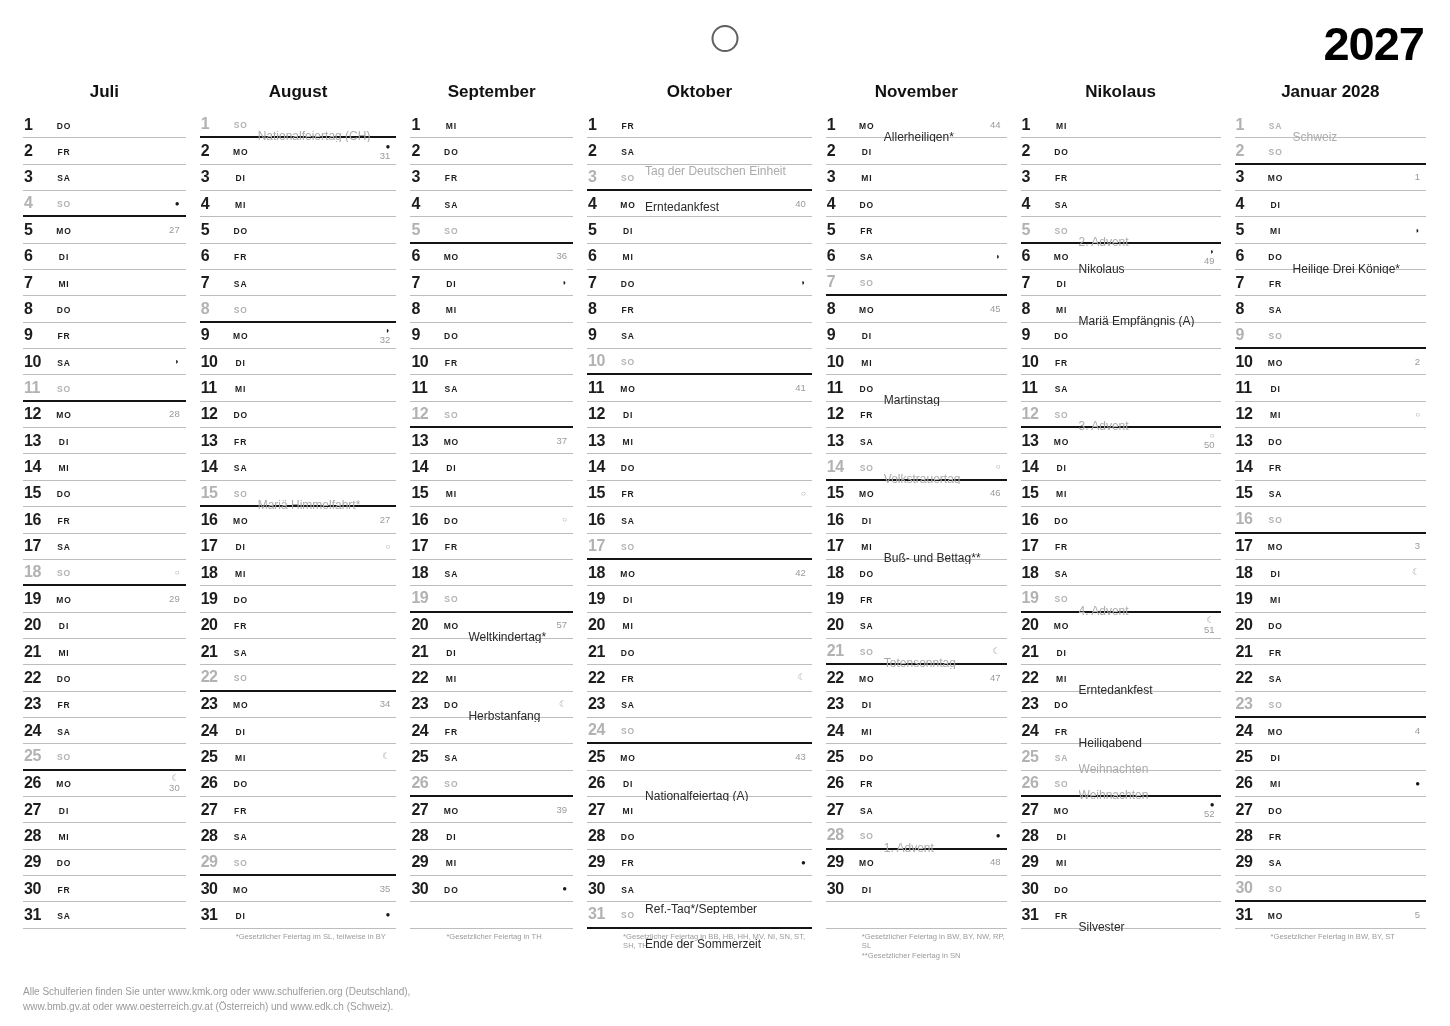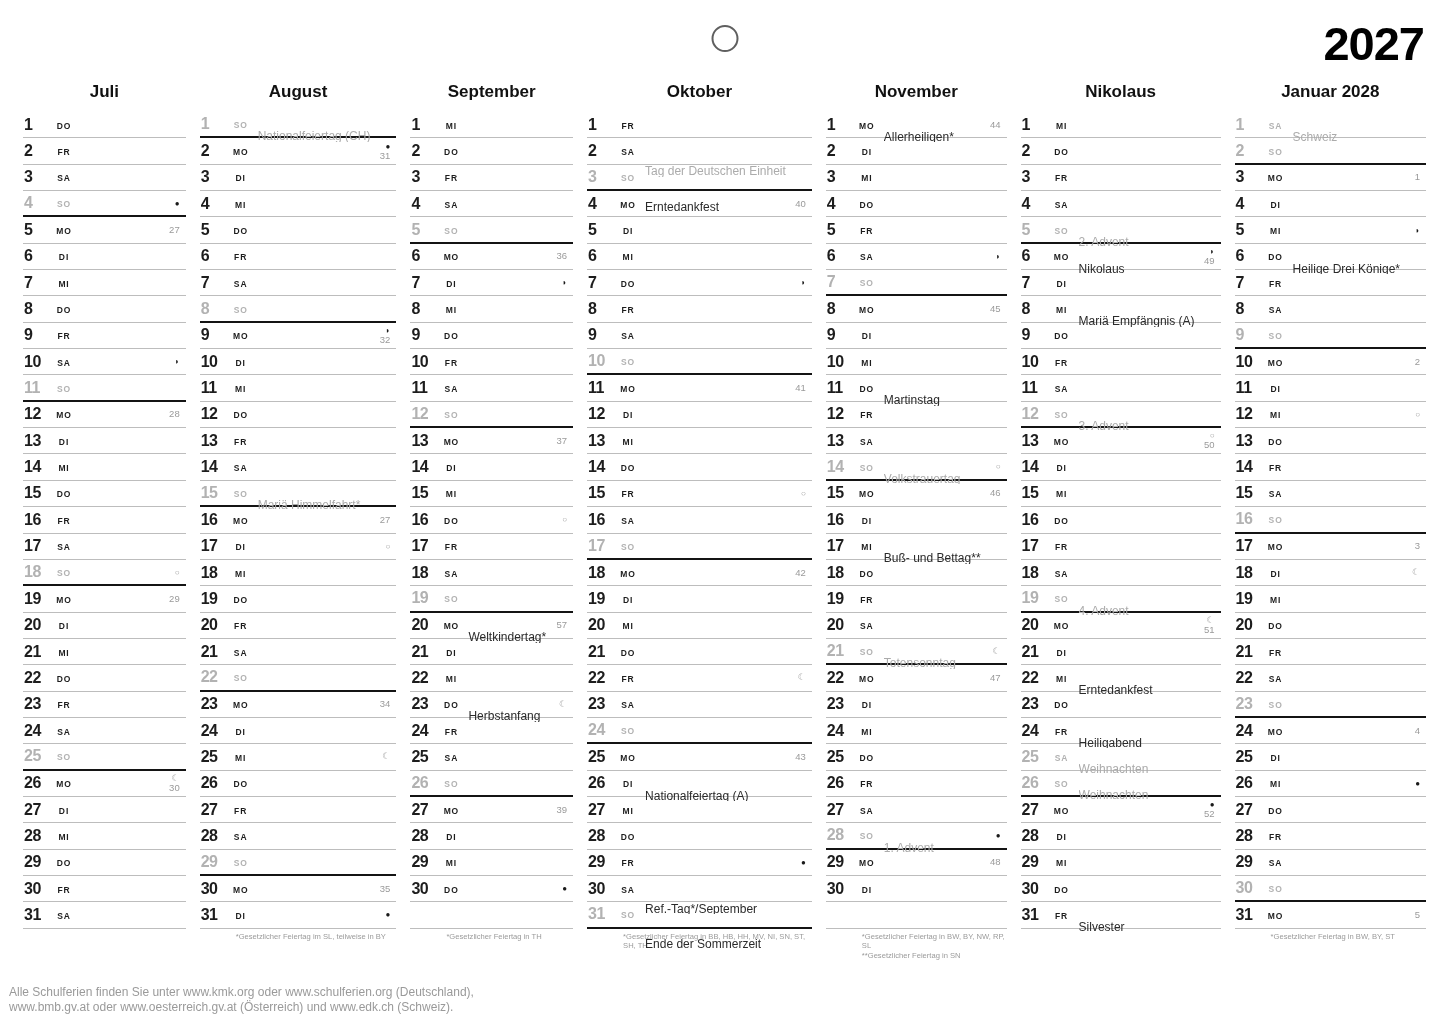--- a/index.html
+++ b/index.html
@@ -52,21 +52,21 @@
   }
   .wk{font-size:9.5px;color:#9a9a9a;line-height:10px;}
   .moon{line-height:9px;}
   .moon.new{font-size:8px;color:#1a1a1a;}
   .moon.first{font-size:8px;color:#1a1a1a;}
   .moon.full{font-size:8px;color:#9a9a9a;}
   .moon.last{font-size:9px;color:#9a9a9a;}
   .fns{margin-top:3px;margin-left:36px;}
   .fn-line{font-size:7.6px;color:#9a9a9a;line-height:9.5px;}
   .footer{
-    position:absolute;left:9px;bottom:12px;font-size:12px;color:#9a9a9a;
+    position:absolute;left:23px;bottom:12px;font-size:10px;color:#9a9a9a;
     line-height:14.5px;
     margin-top:32px;
   }
 </style>
 </head>
 <body>
 
 <div class="year">2027</div>
 <div class="hole"></div>
 

